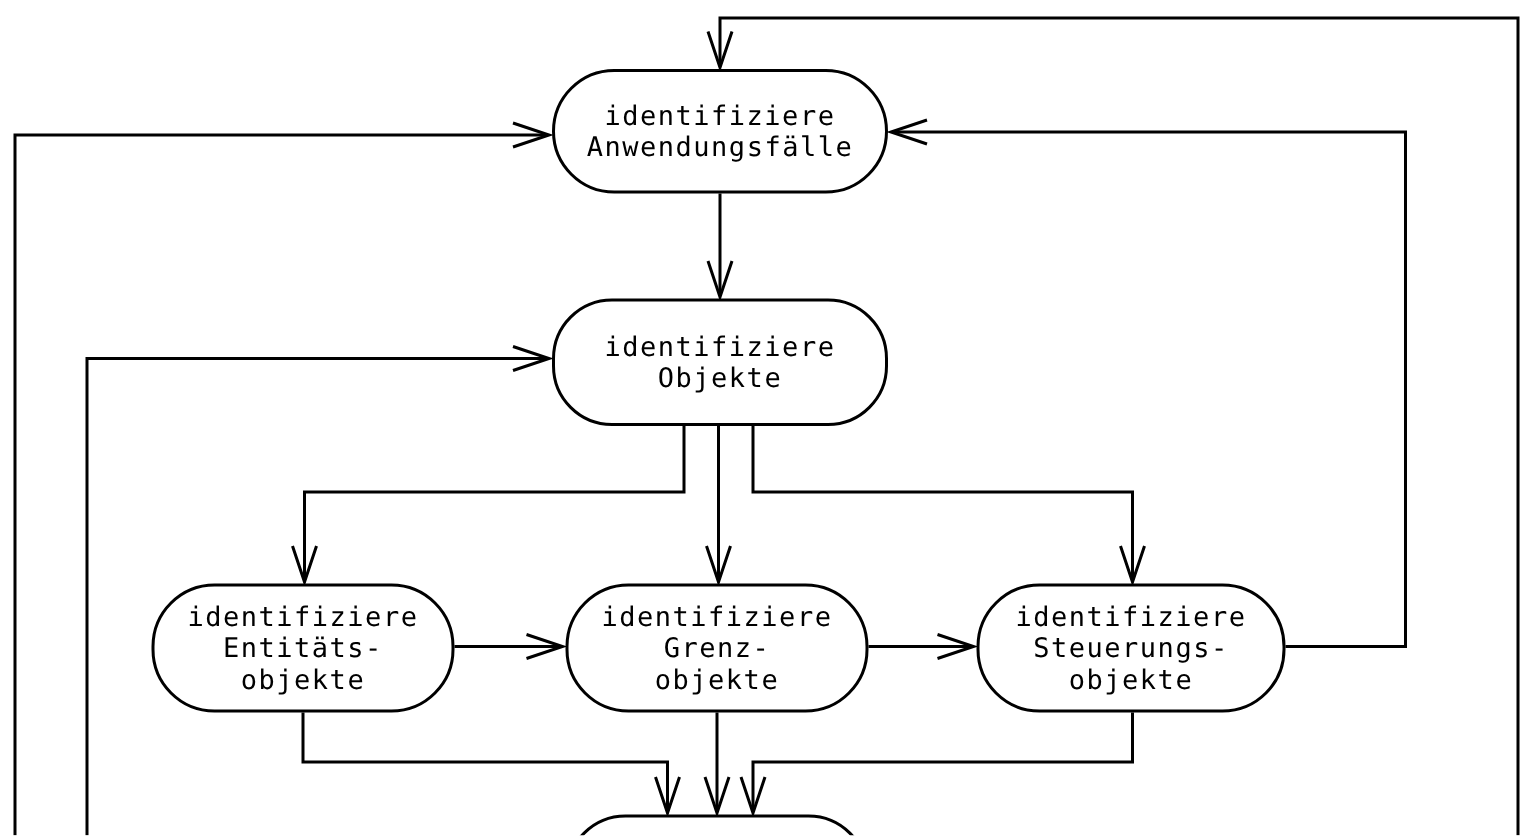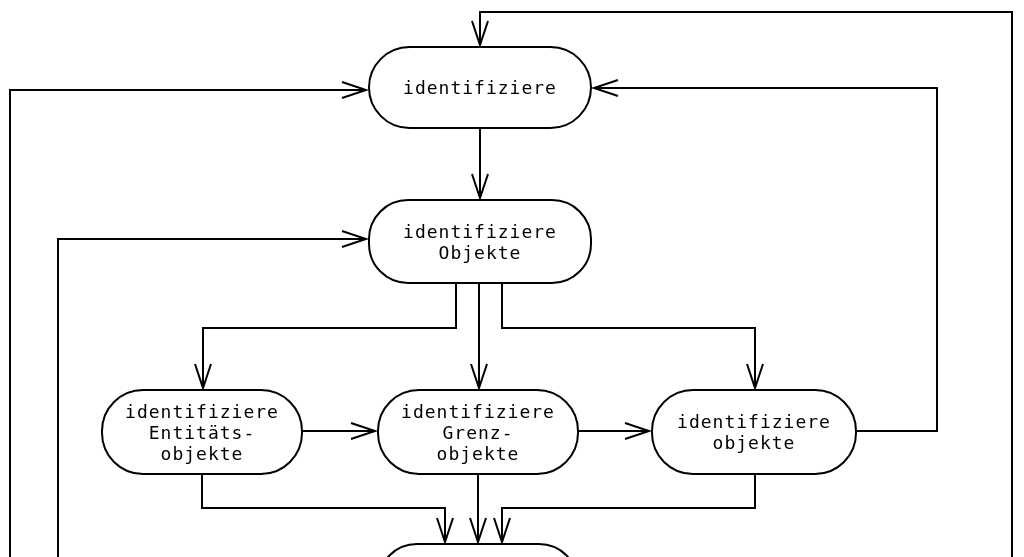--- a/index.html
+++ b/index.html
@@ -106,20 +106,21 @@
     </g>
 
     <g>
       <path class="stroke" d="M1012,557 V12 H480 V44"></path>
       <polyline class="stroke" points="472,21 480,45 488,21"></polyline>
     </g>
   </svg>
 
   <div class="node" id="n1">
     <span class="node-line">identifiziere</span>
+    <span class="node-line">Anwendungsfälle</span>
 
   </div>
 
   <div class="node" id="n2">
     <span class="node-line">identifiziere</span>
     <span class="node-line">Objekte</span>
   </div>
 
   <div class="node" id="n3">
     <span class="node-line">identifiziere</span>
@@ -128,20 +129,21 @@
   </div>
 
   <div class="node" id="n4">
     <span class="node-line">identifiziere</span>
     <span class="node-line">Grenz-</span>
     <span class="node-line">objekte</span>
   </div>
 
   <div class="node" id="n5">
     <span class="node-line">identifiziere</span>
+    <span class="node-line">Steuerungs-</span>
     <span class="node-line">objekte</span>
   </div>
 
   <div class="node" id="n6">
     
   </div>
 
 </div>
 
 </body></html>

